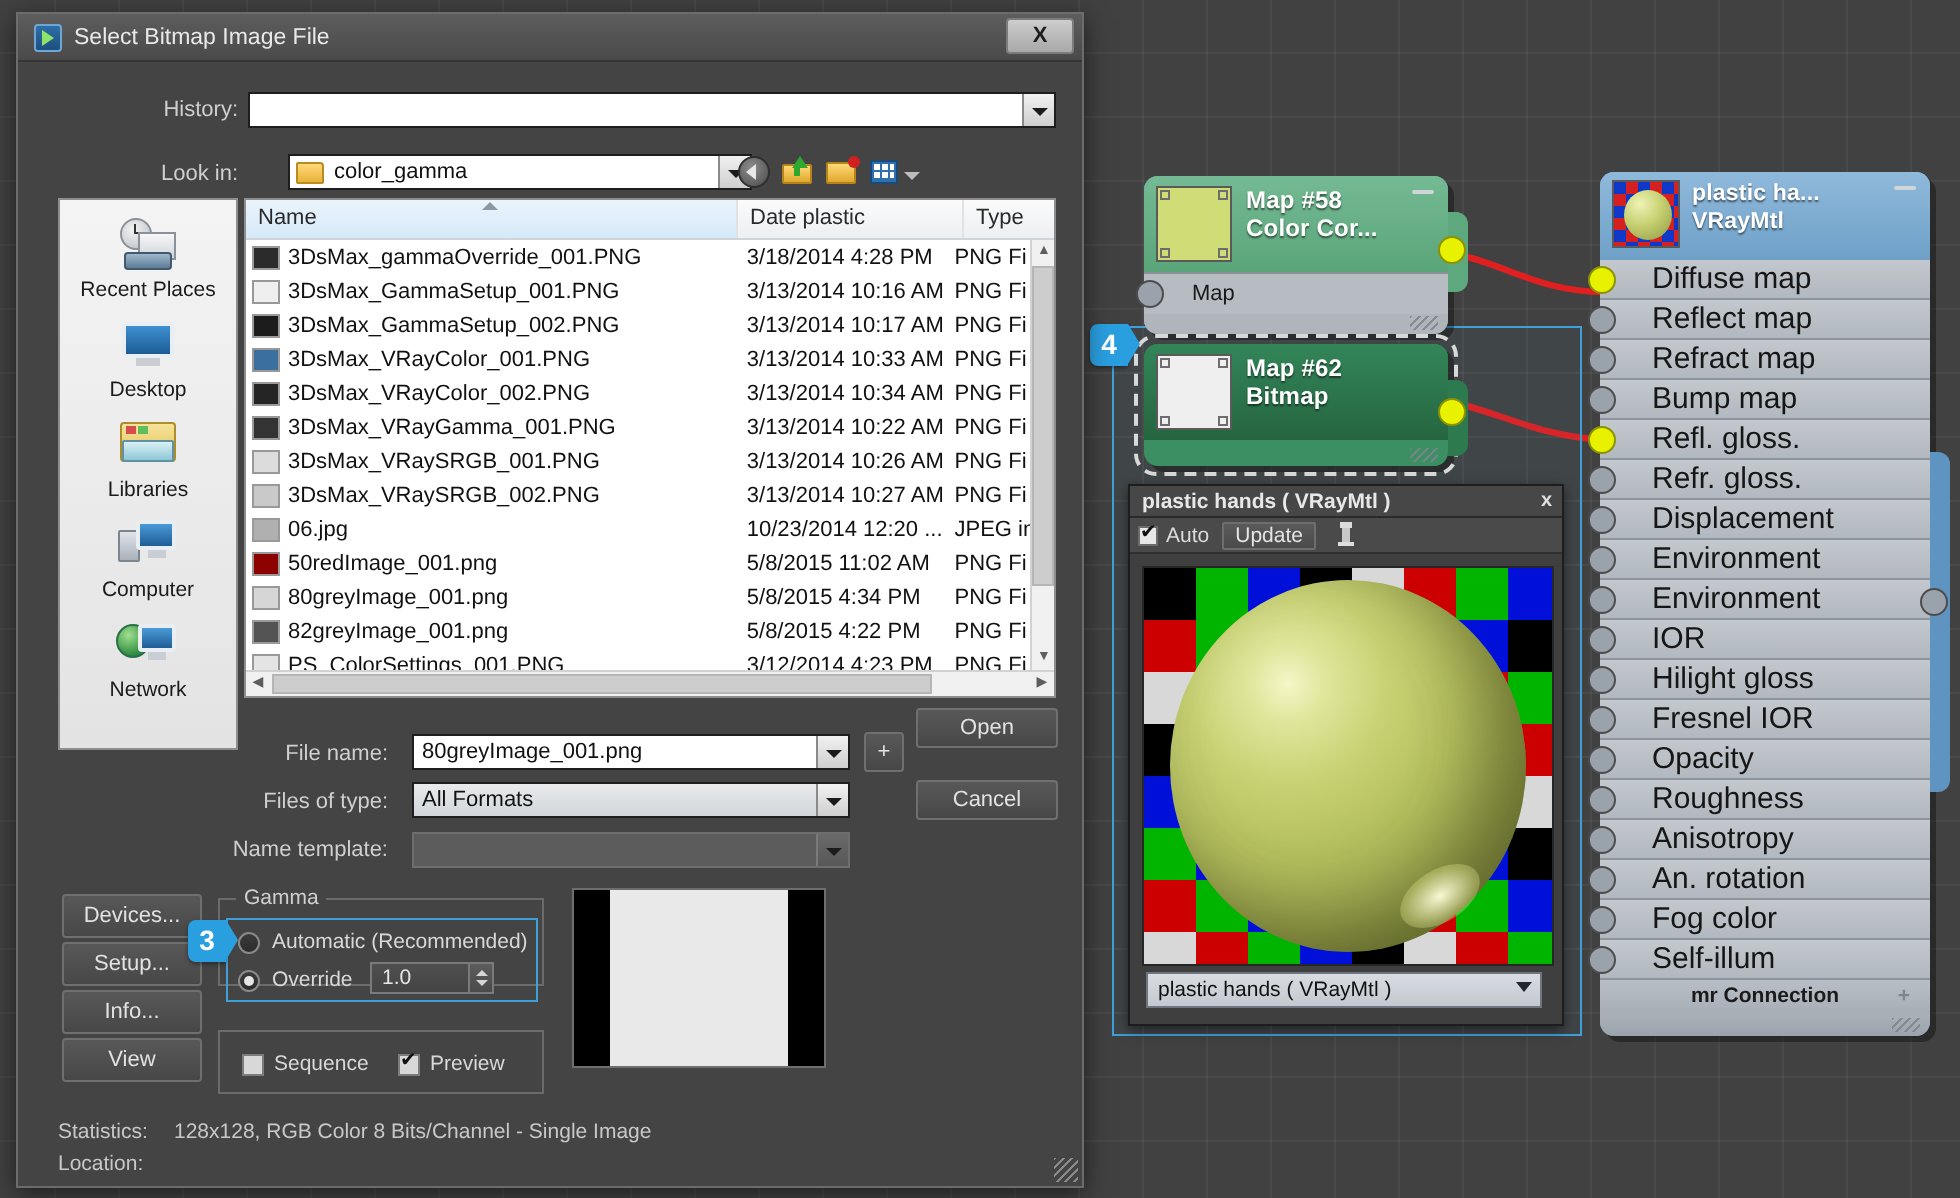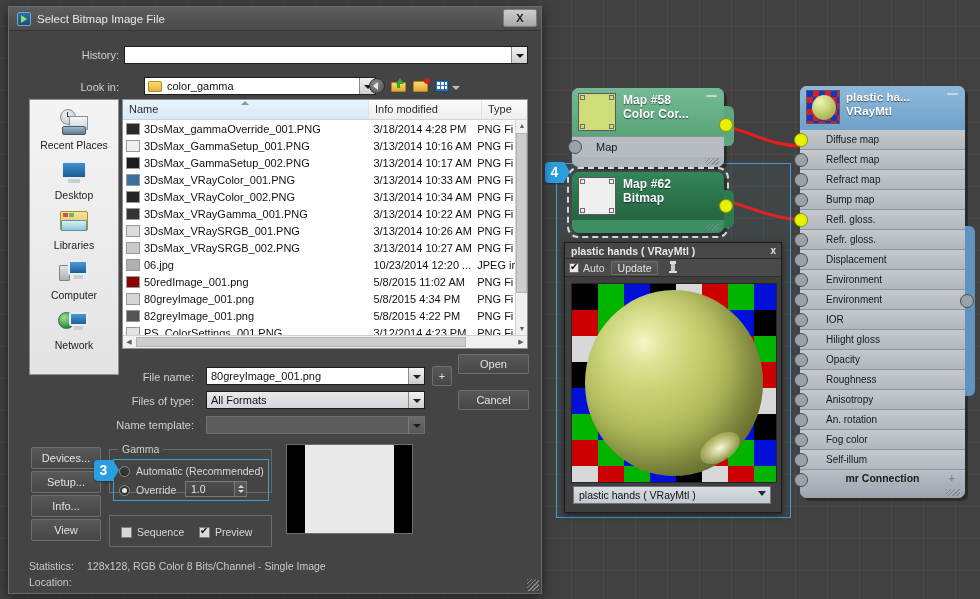--- a/index.html
+++ b/index.html
@@ -117,21 +117,21 @@
   
   #node-vray { left:800px; top:86px; width:165px; }
   #node-vray .node-body { background:linear-gradient(#8ab4d6,#6d9ec6); }
   #node-vray .node-head {
     background:linear-gradient(#8fb9db,#6fa1c8); height:44px; padding:4px 6px;
   }
   #node-vray .node-thumb { width:34px; height:34px; margin-right:6px; }
   #node-vray .node-title { font-size:11.5px; line-height:14px; }
   .mtl-row {
     background:linear-gradient(#c3c8ce,#b2b8bf);
-    color:#161616; font-size:10px; height:20px; line-height:20px;
+    color:#161616; font-size:15px; height:20px; line-height:20px;
     padding-left:26px; border-bottom:1px solid #8e949b;
     position:relative; white-space:nowrap;
   }
   .mtl-footer {
     background:linear-gradient(#b9bfc6,#a7aeb6);
     color:#1b1b1b; font-size:10.5px; height:17px; line-height:17px;
     text-align:center; font-weight:bold; position:relative;
   }
   .mtl-footer .plus {
     position:absolute; right:10px; top:0; font-weight:bold; color:#7e858c;
@@ -473,20 +473,21 @@
           <div class="mtl-row"><span>Reflect map</span></div>
           <div class="mtl-row"><span>Refract map</span></div>
           <div class="mtl-row"><span>Bump map</span></div>
           <div class="mtl-row"><span>Refl. gloss.</span></div>
           <div class="mtl-row"><span>Refr. gloss.</span></div>
           <div class="mtl-row"><span>Displacement</span></div>
           <div class="mtl-row"><span>Environment</span></div>
           <div class="mtl-row"><span>Environment</span></div>
           <div class="mtl-row"><span>IOR</span></div>
           <div class="mtl-row"><span>Hilight gloss</span></div>
+          <div class="mtl-row"><span>Fresnel IOR</span></div>
           <div class="mtl-row"><span>Opacity</span></div>
           <div class="mtl-row"><span>Roughness</span></div>
           <div class="mtl-row"><span>Anisotropy</span></div>
           <div class="mtl-row"><span>An. rotation</span></div>
           <div class="mtl-row"><span>Fog color</span></div>
           <div class="mtl-row"><span>Self-illum</span></div>
         </div>
       <div class="mtl-footer">
         <span>mr Connection</span>
         <span class="plus">+</span>
@@ -712,21 +713,21 @@
     </div>
   </div>
 
   <div id="filelist">
     <div id="fl-head">
       <div class="col" style="width:246px; background:linear-gradient(#eaf4fc,#d6e9f8);">
         <span>Name</span>
         <span style="position:absolute; left:118px; top:1px; border-left:4px solid transparent; border-right:4px solid transparent; border-bottom:4px solid #8a98a4;"></span>
       </div>
       <div class="col" style="width:113px;">
-        <span>Info modified</span>
+        <span>Date plastic</span>
       </div>
       <div class="col" style="width:45px; border-right:none;">
         <span>Type</span>
       </div>
     </div>
     <div id="fl-rows">
         <div class="fl-row">
           <span class="ficon" style="background:#2b2b2b"></span>
           <span class="fl-name">3DsMax_gammaOverride_001.PNG</span>
           <span class="fl-date">3/18/2014 4:28 PM</span>

